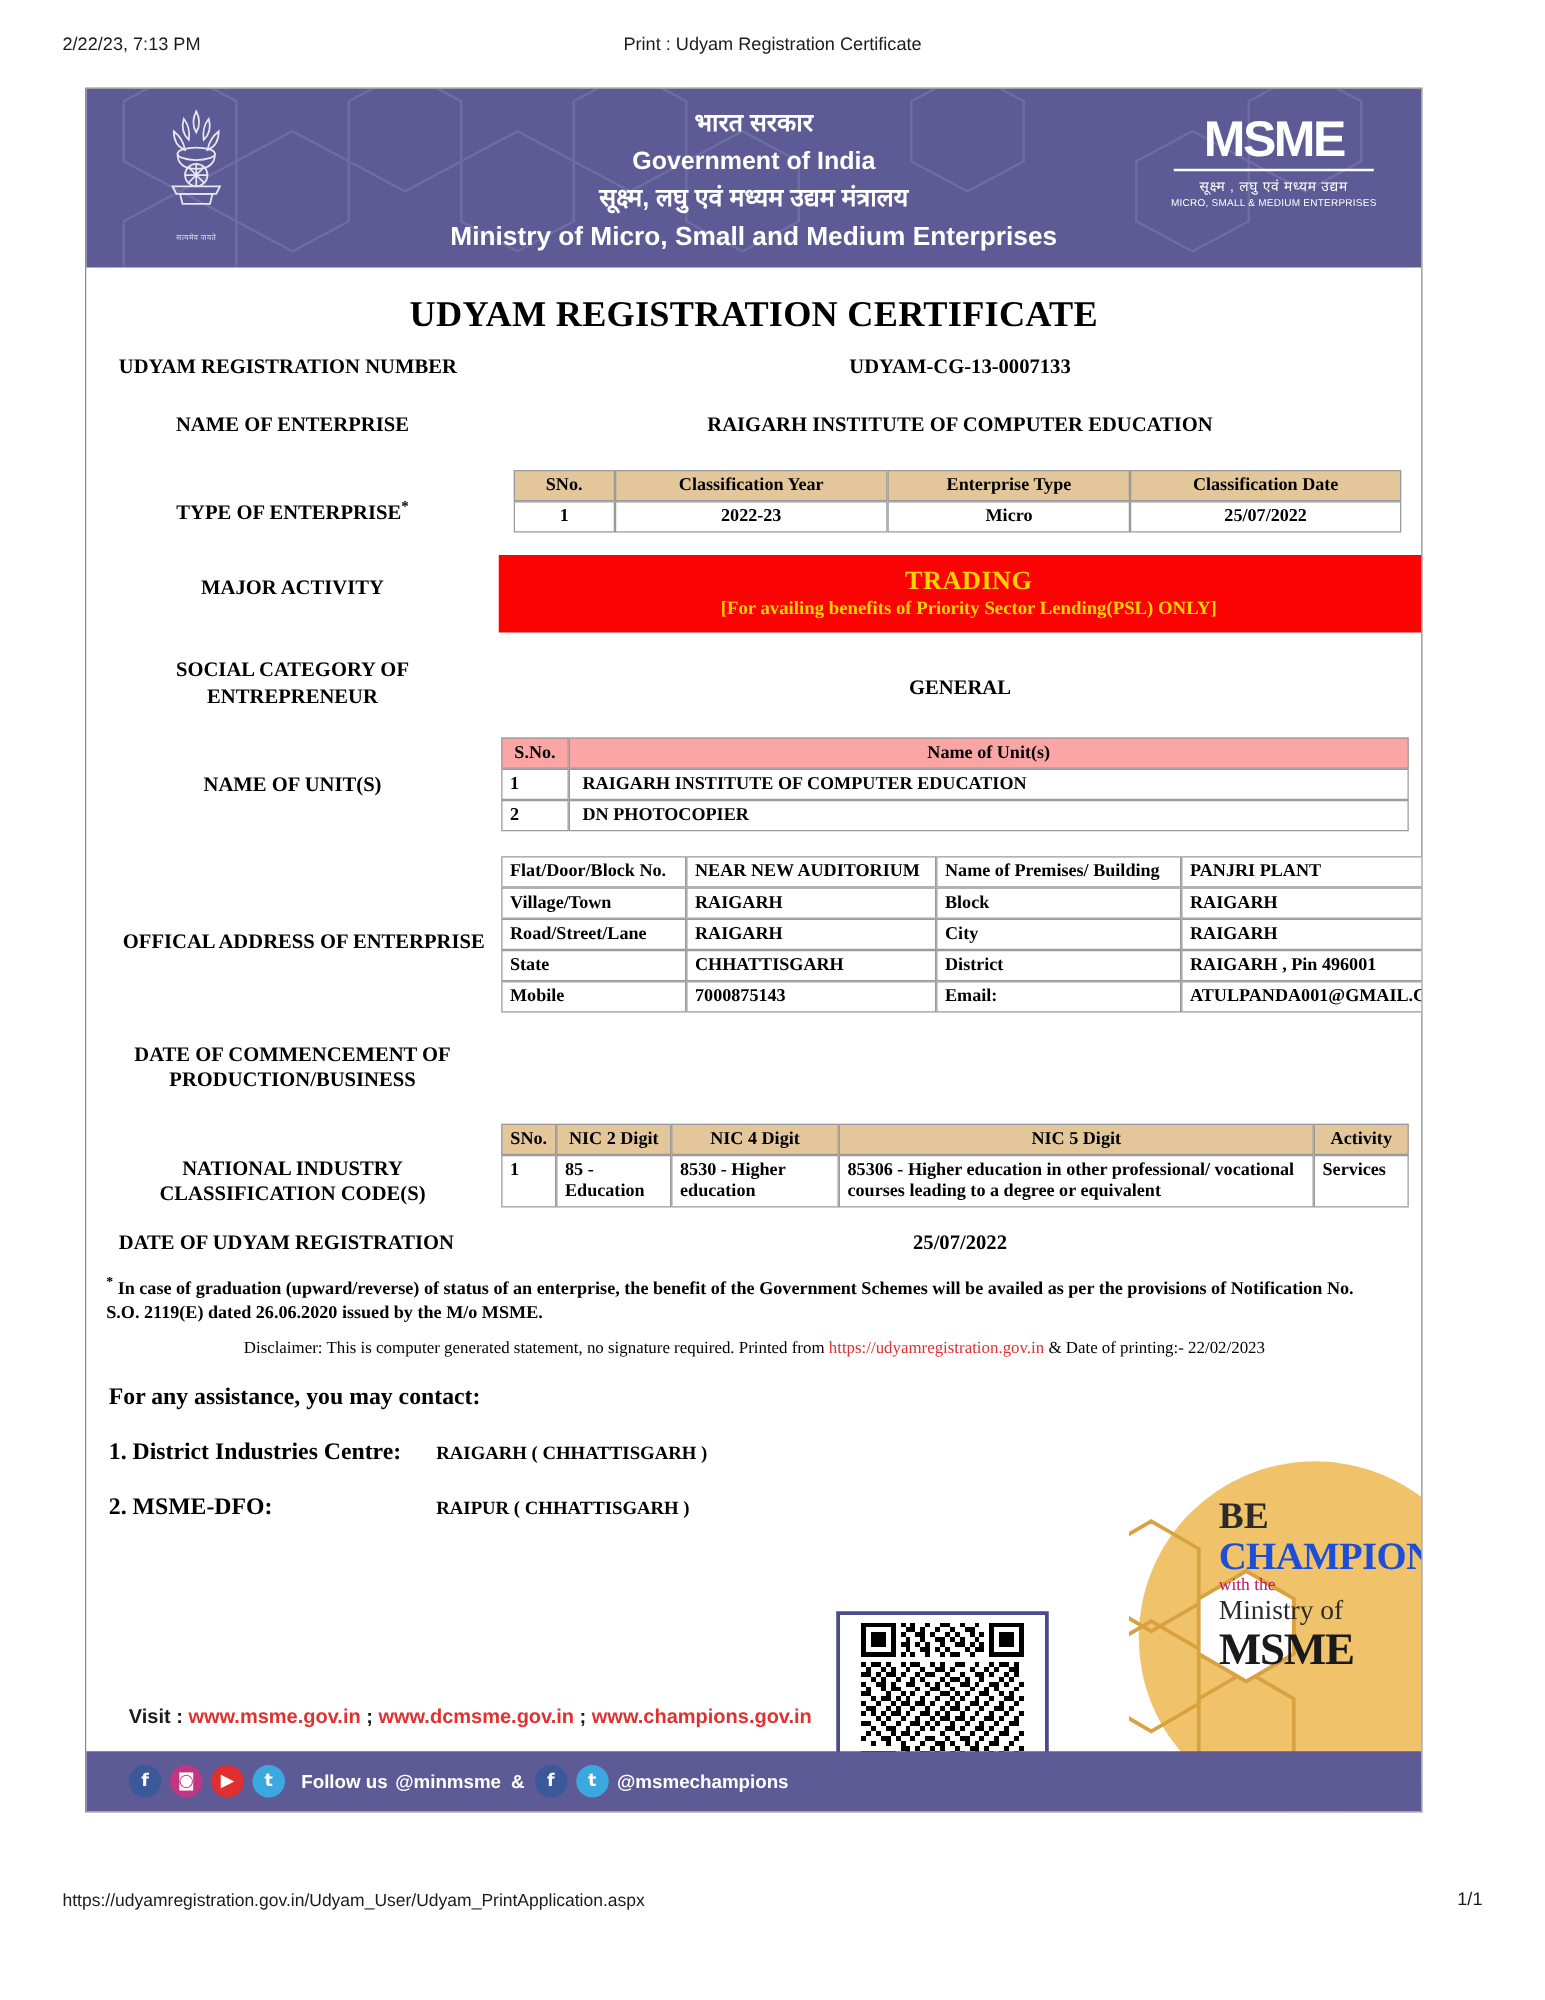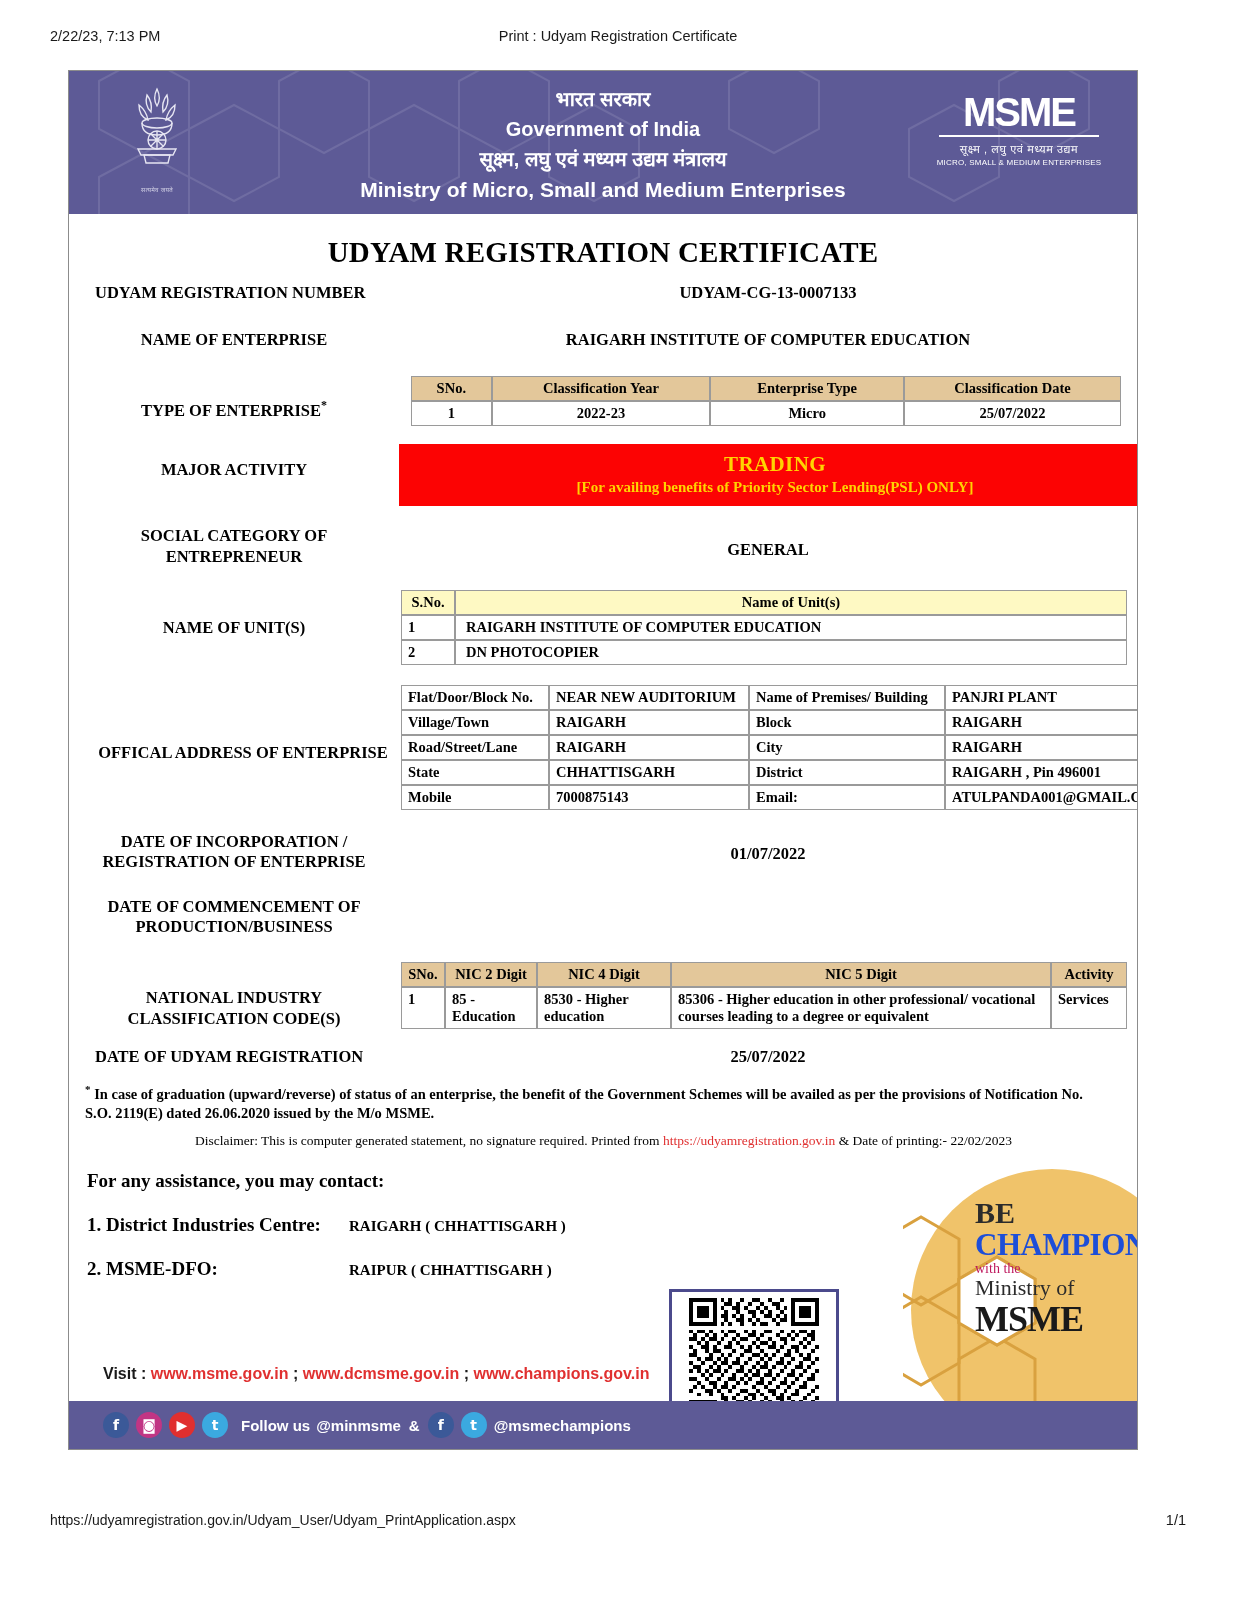--- a/index.html
+++ b/index.html
@@ -187,21 +187,21 @@
     padding: 8px 0 10px 0;
     box-sizing: border-box;
   }
   .trading .t1 { font-size: 21px; font-weight: 700; letter-spacing: .4px; }
   .trading .t2 { font-size: 15px; font-weight: 700; margin-top: 2px; }
 
   
   .tbl-units { width: 726px; margin-left: 2px; }
   .tbl-units th, .tbl-units td { font-size: 14.5px; }
   .tbl-units .sn { width: 40px; text-align: left; }
-  .tbl-units th.sn, .tbl-units th.nm { background: #fef9c3; text-align: center; }
+  .tbl-units th.sn, .tbl-units th.nm { background: #fca5a5; text-align: center; }
   .tbl-units td { padding: 4px 6px; }
   .tbl-units td.nm { text-align: left; padding-left: 10px; }
 
   
   .tbl-addr { width: 846px; margin-left: 2px; }
   .tbl-addr td { font-size: 14.5px; padding: 4px 6px; text-align: left; }
   .tbl-addr .k1 { width: 134px; }
   .tbl-addr .v1 { width: 186px; }
   .tbl-addr .k2 { width: 182px; }
 
@@ -506,24 +506,20 @@
             <td class="k1">Mobile</td>
             <td class="v1">7000875143</td>
             <td class="k2">Email:</td>
             <td>ATULPANDA001@GMAIL.COM</td>
           </tr>
         </tbody>
       </table>
     </div>
   </div>
 
-  <div class="row r-doi">
-    <div class="lbl">DATE OF INCORPORATION / REGISTRATION OF ENTERPRISE</div>
-    <div class="val" style="padding-top:12px;">01/07/2022</div>
-  </div>
 
   <div class="row r-docb">
     <div class="lbl">DATE OF COMMENCEMENT OF PRODUCTION/BUSINESS</div>
     <div class="val"></div>
   </div>
 
   <div class="row r-nic">
     <div class="lbl" style="padding-top:26px;">NATIONAL INDUSTRY CLASSIFICATION CODE(S)</div>
     <div class="val">
       <table class="t tbl-nic">

